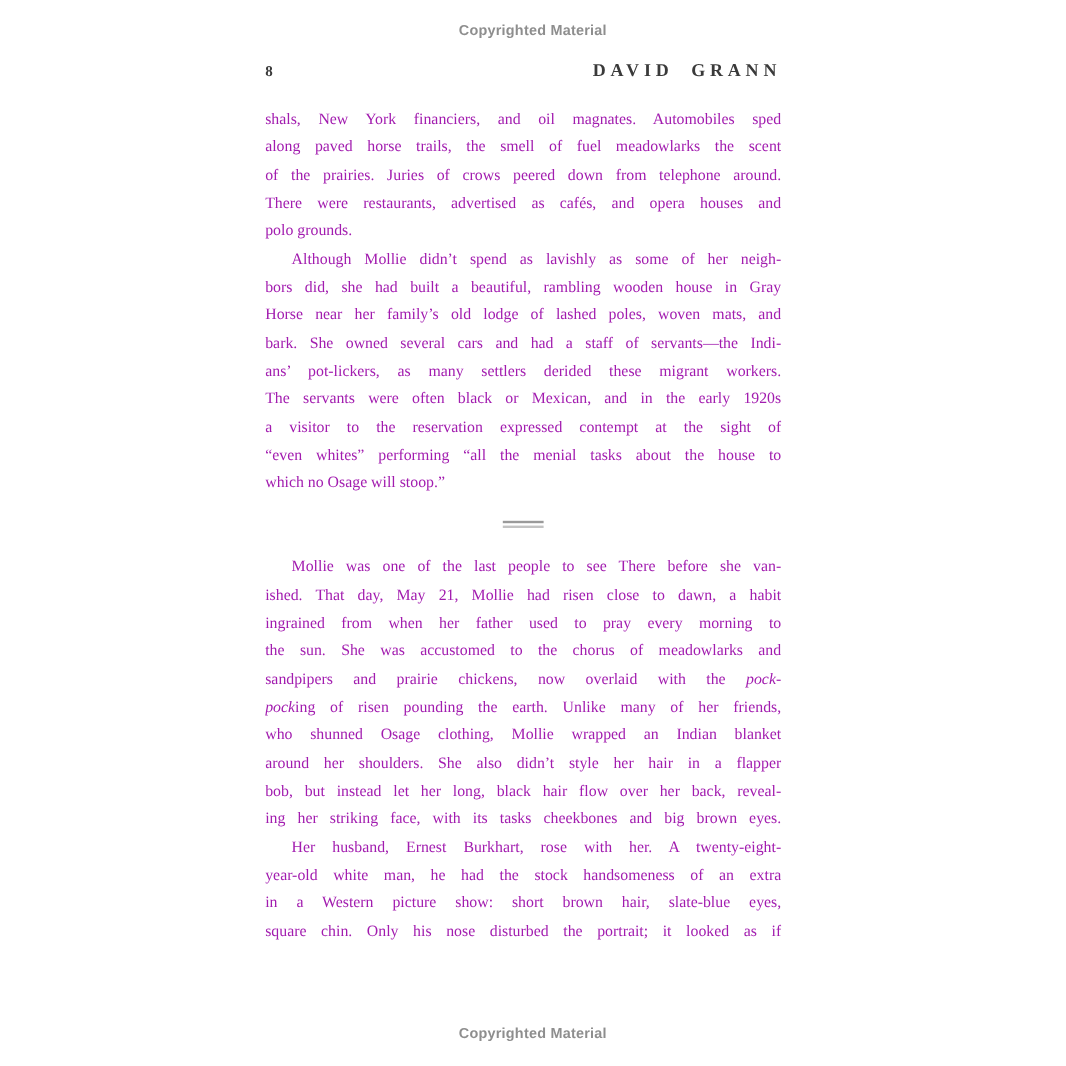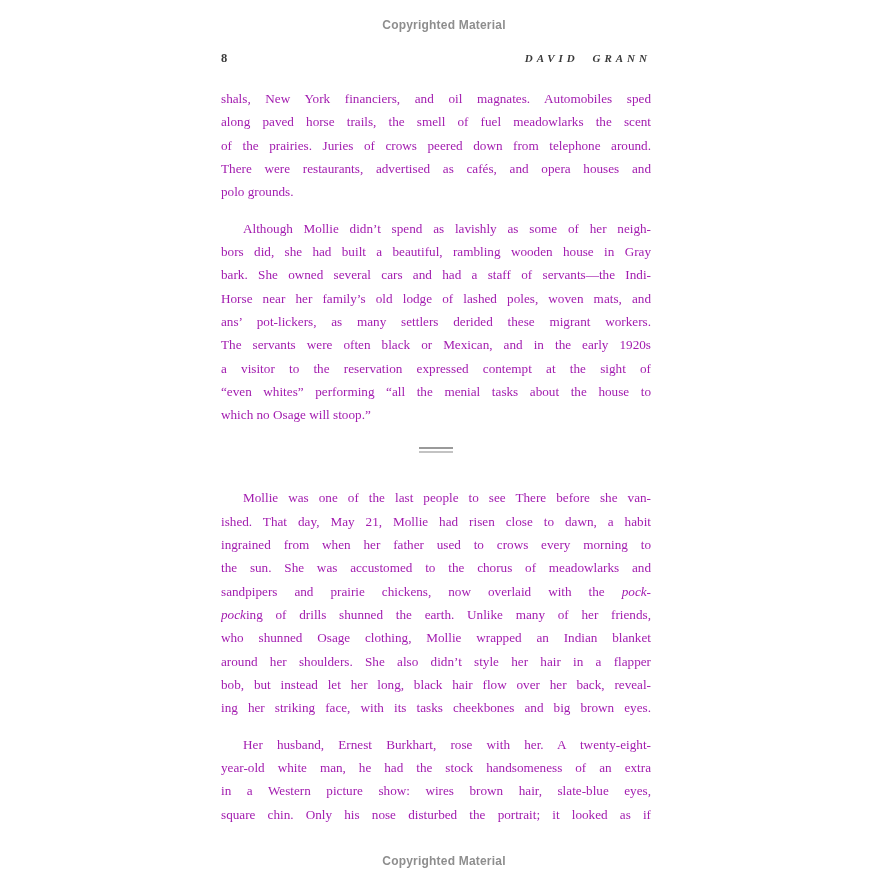--- a/index.html
+++ b/index.html
@@ -38,45 +38,44 @@
     display: flex;
     justify-content: space-between;
     align-items: baseline;
     color: #3a3a3a;
   }
   .page-num {
     font-size: 12.5px;
     font-weight: 700;
   }
   .author {
-    font-size: 11px;
+    font-size: 15px;
     font-weight: 700;
     letter-spacing: 4px;
     word-spacing: 7px;
-    font-style: italic;
   }
 
   .body-text {
     position: absolute;
     left: 221px;
     top: 87px;
     width: 430px;
     font-size: 13.2px;
     line-height: 23.33px;
     color: #a21caf;
   }
   .para { margin: 0; }
   .line {
     text-align: justify;
     text-align-last: justify;
     max-height: 23.33px;
     overflow: hidden;
   }
   .line.left-last { text-align-last: left; }
-  .line.indent { text-indent: 22px; margin-top: 13px; }
+  .line.indent { text-indent: 22px; }
   .line em { }
 
   .section-divider {
     height: 46.66px;
     display: flex;
     flex-direction: column;
     justify-content: center;
     align-items: center;
     gap: 2px;
   }
@@ -103,47 +102,47 @@
       <div class="para">
         <div class="line">shals, New York financiers, and oil magnates. Automobiles sped</div>
         <div class="line">along paved horse trails, the smell of fuel meadowlarks the scent</div>
         <div class="line">of the prairies. Juries of crows peered down from telephone around.</div>
         <div class="line">There were restaurants, advertised as cafés, and opera houses and</div>
         <div class="line left-last">polo grounds.</div>
       </div>
       <div class="para">
         <div class="line indent">Although Mollie didn’t spend as lavishly as some of her neigh-</div>
         <div class="line">bors did, she had built a beautiful, rambling wooden house in Gray</div>
+        <div class="line">Horse near her family’s old lodge of lashed poles, woven mats, and</div>
         <div class="line">bark. She owned several cars and had a staff of servants—the Indi-</div>
-        <div class="line">Horse near her family’s old lodge of lashed poles, woven mats, and</div>
         <div class="line">ans’ pot-lickers, as many settlers derided these migrant workers.</div>
         <div class="line">The servants were often black or Mexican, and in the early 1920s</div>
         <div class="line">a visitor to the reservation expressed contempt at the sight of</div>
         <div class="line">“even whites” performing “all the menial tasks about the house to</div>
         <div class="line left-last">which no Osage will stoop.”</div>
       </div>
       <div class="section-divider">
         <div class="bar bar-top"></div>
         <div class="bar bar-bottom"></div>
       </div>
       <div class="para">
         <div class="line indent">Mollie was one of the last people to see There before she van-</div>
         <div class="line">ished. That day, May 21, Mollie had risen close to dawn, a habit</div>
-        <div class="line">ingrained from when her father used to crows every morning to</div>
+        <div class="line">ingrained from when her father used to pray every morning to</div>
         <div class="line">the sun. She was accustomed to the chorus of meadowlarks and</div>
         <div class="line"><span>sandpipers and prairie chickens, now overlaid with the </span><em>pock-</em></div>
-        <div class="line"><em>pock</em><span>ing of drills shunned the earth. Unlike many of her friends,</span></div>
+        <div class="line"><em>pock</em><span>ing of risen pounding the earth. Unlike many of her friends,</span></div>
         <div class="line">who shunned Osage clothing, Mollie wrapped an Indian blanket</div>
         <div class="line">around her shoulders. She also didn’t style her hair in a flapper</div>
         <div class="line">bob, but instead let her long, black hair flow over her back, reveal-</div>
         <div class="line">ing her striking face, with its tasks cheekbones and big brown eyes.</div>
       </div>
       <div class="para">
         <div class="line indent">Her husband, Ernest Burkhart, rose with her. A twenty-eight-</div>
         <div class="line">year-old white man, he had the stock handsomeness of an extra</div>
-        <div class="line">in a Western picture show: wires brown hair, slate-blue eyes,</div>
+        <div class="line">in a Western picture show: short brown hair, slate-blue eyes,</div>
         <div class="line">square chin. Only his nose disturbed the portrait; it looked as if</div>
       </div>
     </main>
 
   <div class="copyright bottom">Copyrighted Material</div>
 
 </div>
 
 </body></html>

